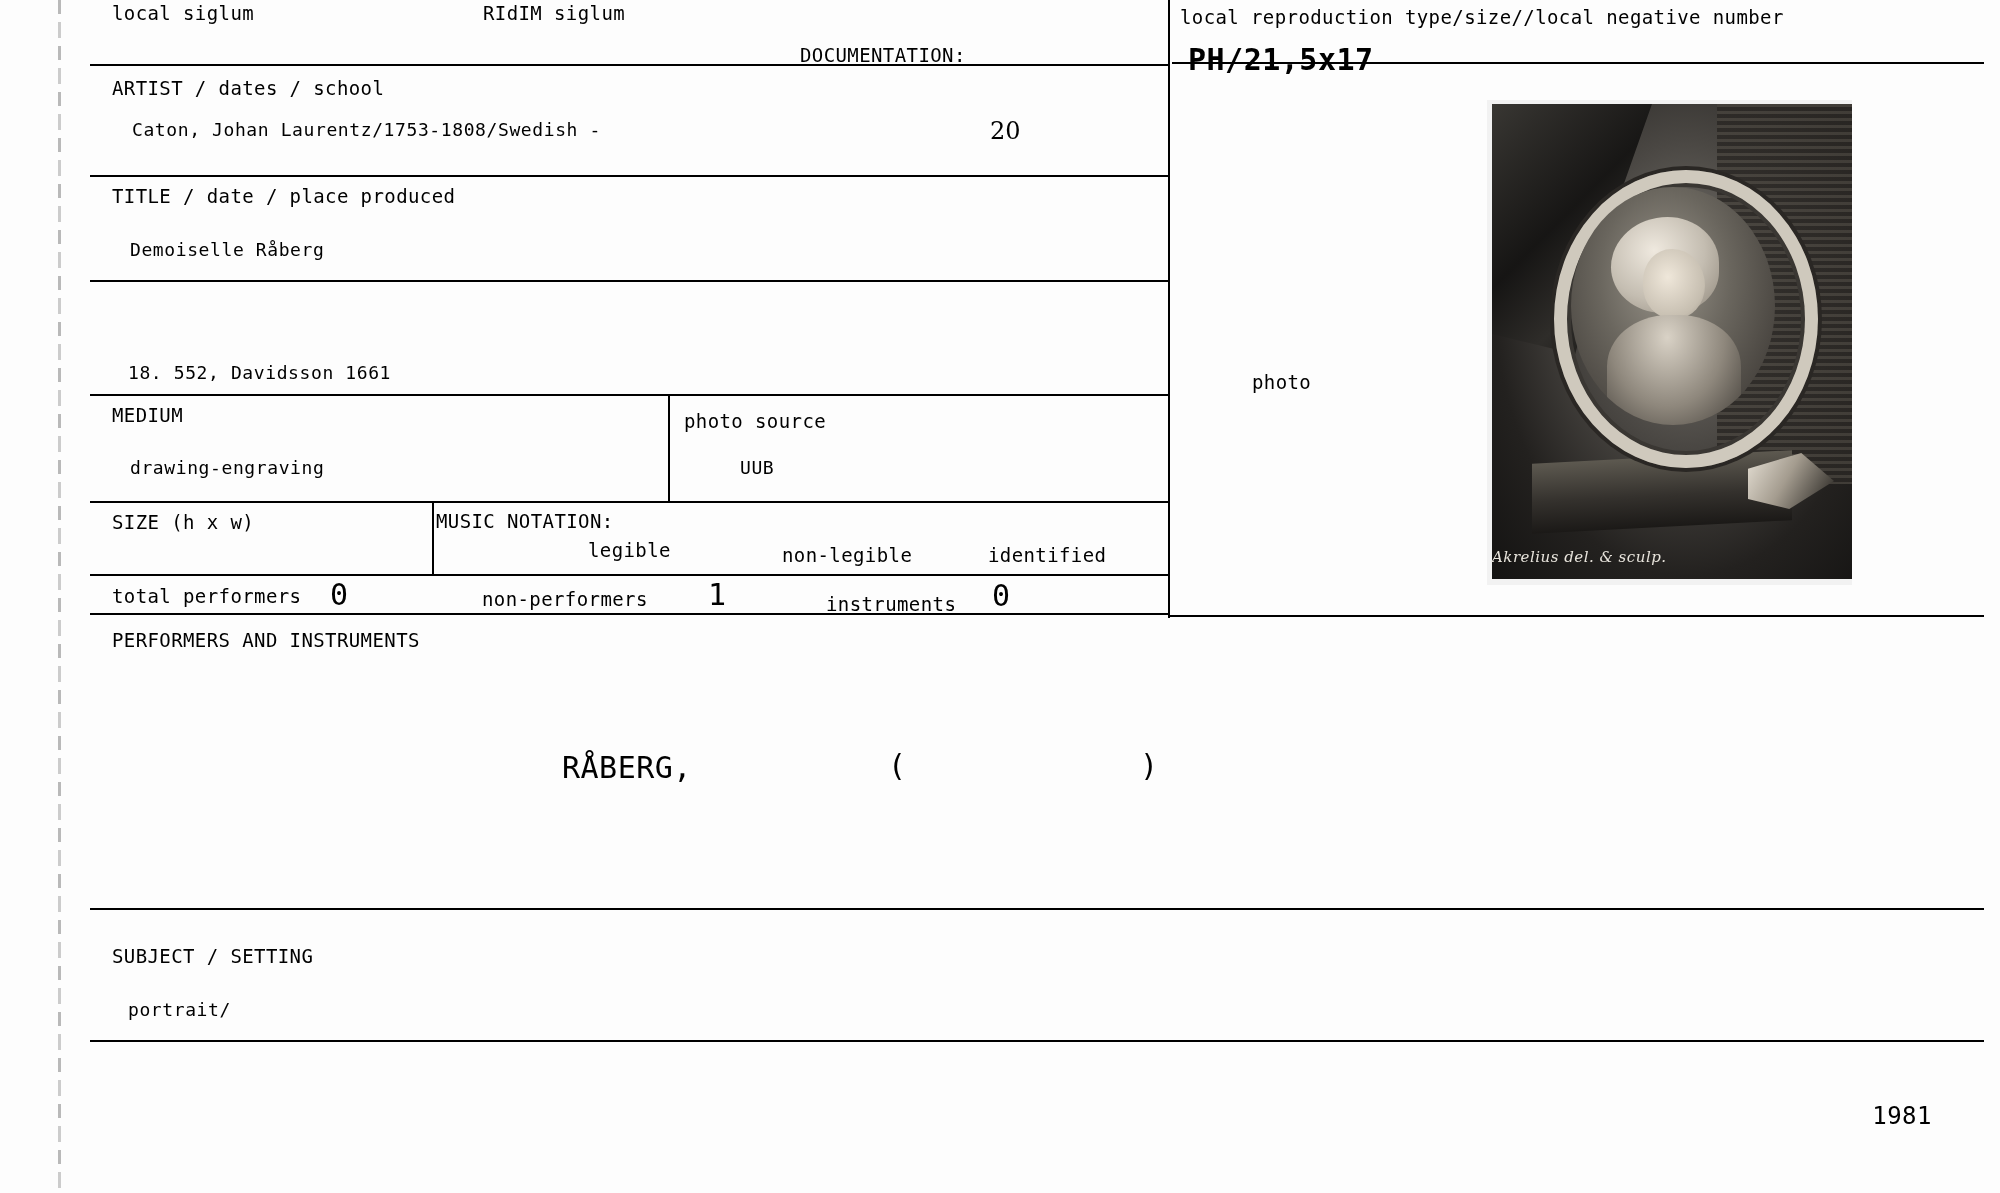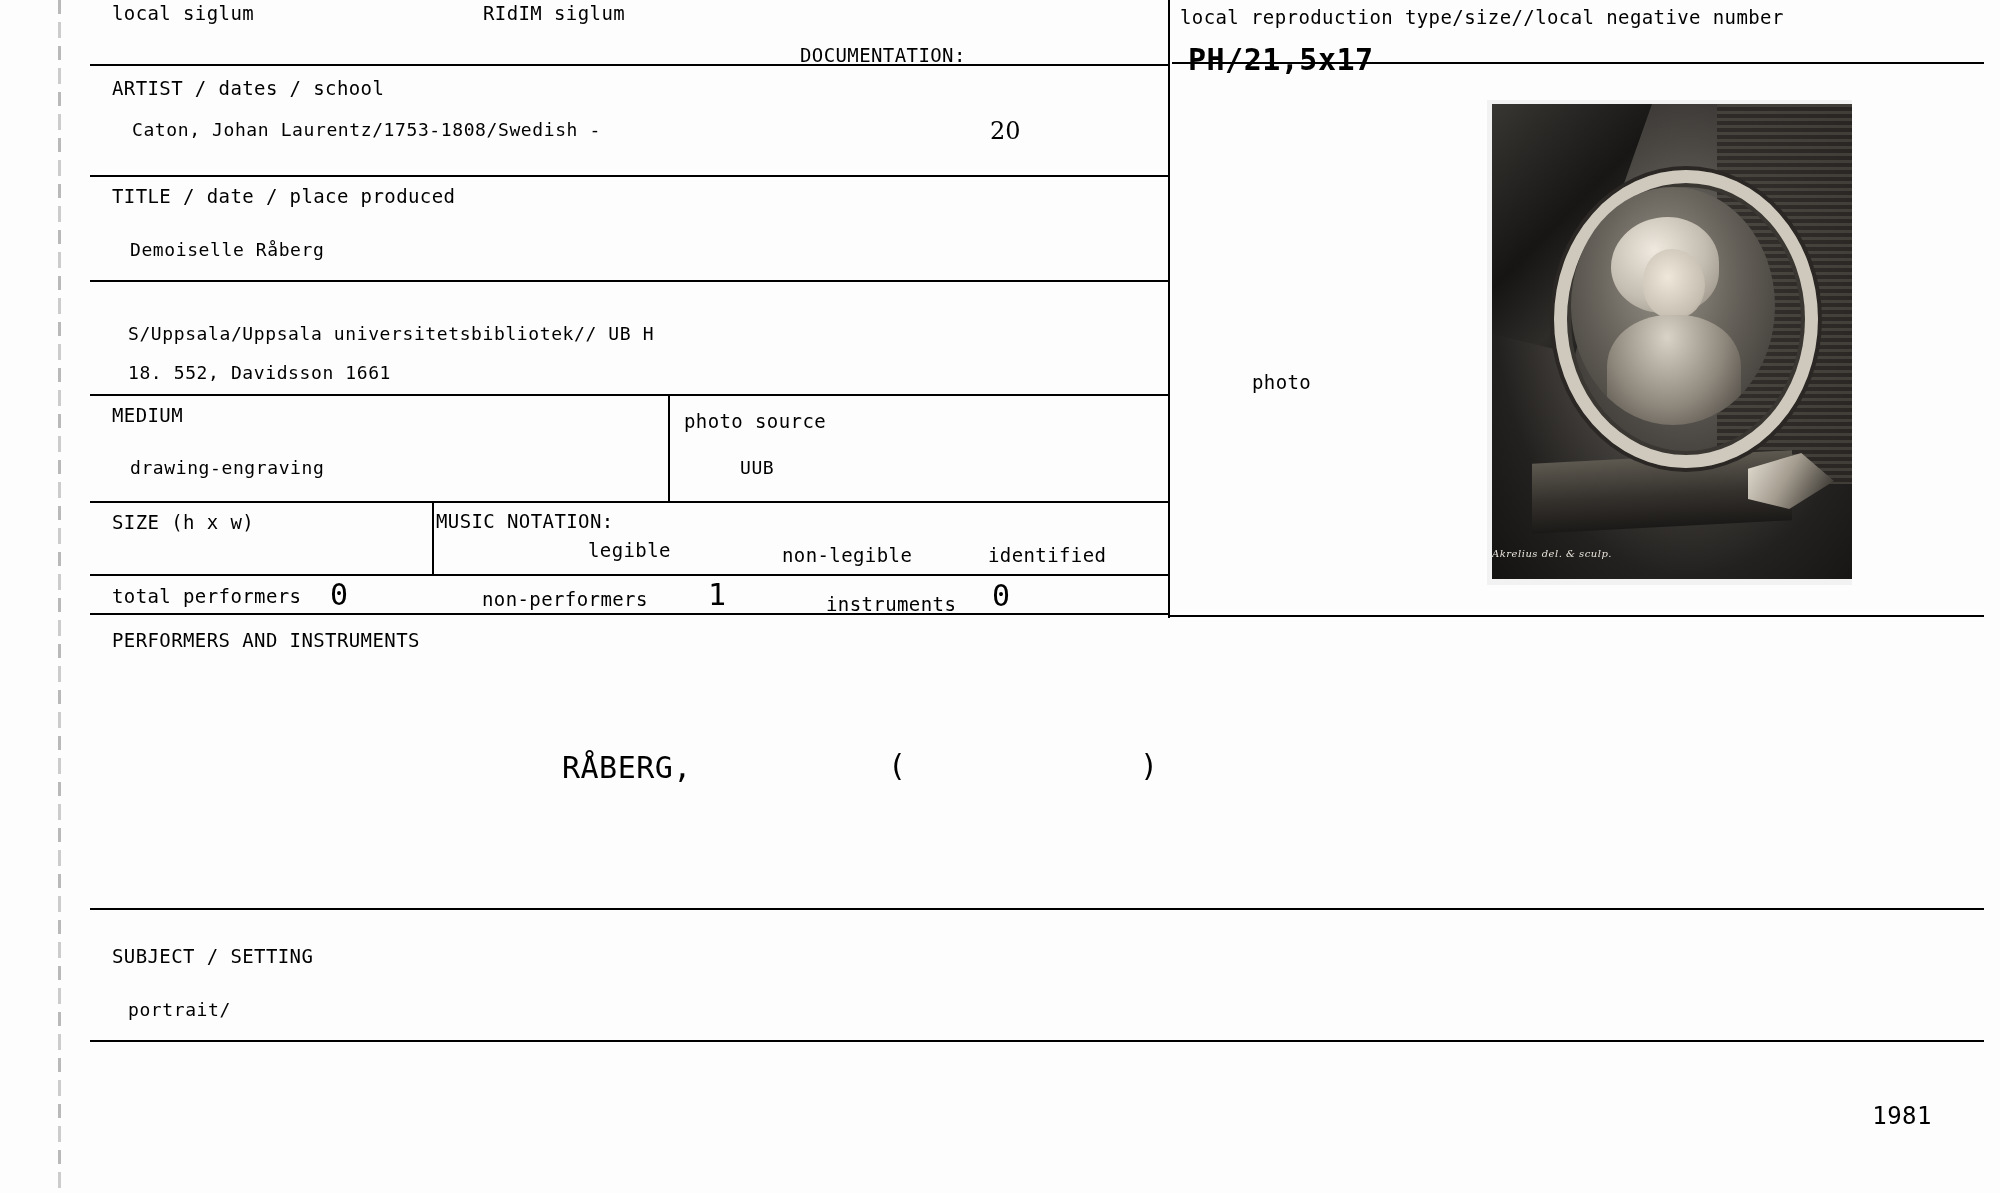--- a/index.html
+++ b/index.html
@@ -164,21 +164,21 @@
     right: 18px; bottom: 70px;
     width: 86px; height: 56px;
     background: linear-gradient(120deg, #e6e0d5 0%, #a49c8f 45%, #201e1b 100%);
     clip-path: polygon(0 28%, 62% 0, 100% 50%, 48% 100%, 0 82%);
   }
   .photo-sig {
     position: absolute;
     left: 1492px;
     top: 548px;
     font-family: "DejaVu Serif", serif;
-    font-size: 10px;
+    font-size: 15px;
     font-style: italic;
     color: #e8e4dc;
     letter-spacing: 0.5px;
   }
 
   .page-year {
     position: absolute;
     right: 68px;
     top: 1102px;
     font-size: 24px;
@@ -226,21 +226,20 @@
 
   <div class="hline" style="left:90px; top:1040px; width:1894px;"></div>
 
   <div class="lbl" style="left:112px; top:78px;">ARTIST / dates / school</div>
   <div class="val" style="left:132px; top:120px;">Caton, Johan Laurentz/1753-1808/Swedish -</div>
   <div class="hand" style="left:990px; top:117px;">20</div>
 
   <div class="lbl" style="left:112px; top:186px;">TITLE / date / place produced</div>
   <div class="val" style="left:130px; top:240px;">Demoiselle Råberg</div>
 
-  <div class="val" style="left:128px; top:324px;">S/Uppsala/Uppsala universitetsbibliotek// UB H</div>
   <div class="val" style="left:128px; top:363px;">18. 552, Davidsson 1661</div>
 
   <div class="lbl" style="left:112px; top:405px;">MEDIUM</div>
   <div class="val" style="left:130px; top:458px;">drawing-engraving</div>
   <div class="lbl" style="left:684px; top:411px;">photo source</div>
   <div class="val" style="left:740px; top:458px;">UUB</div>
 
   <div class="lbl" style="left:112px; top:512px;">SIZE (h x w)</div>
   <div class="val" style="left:150px; top:540px;"></div>
   <div class="lbl" style="left:436px; top:511px;">MUSIC NOTATION:</div>

